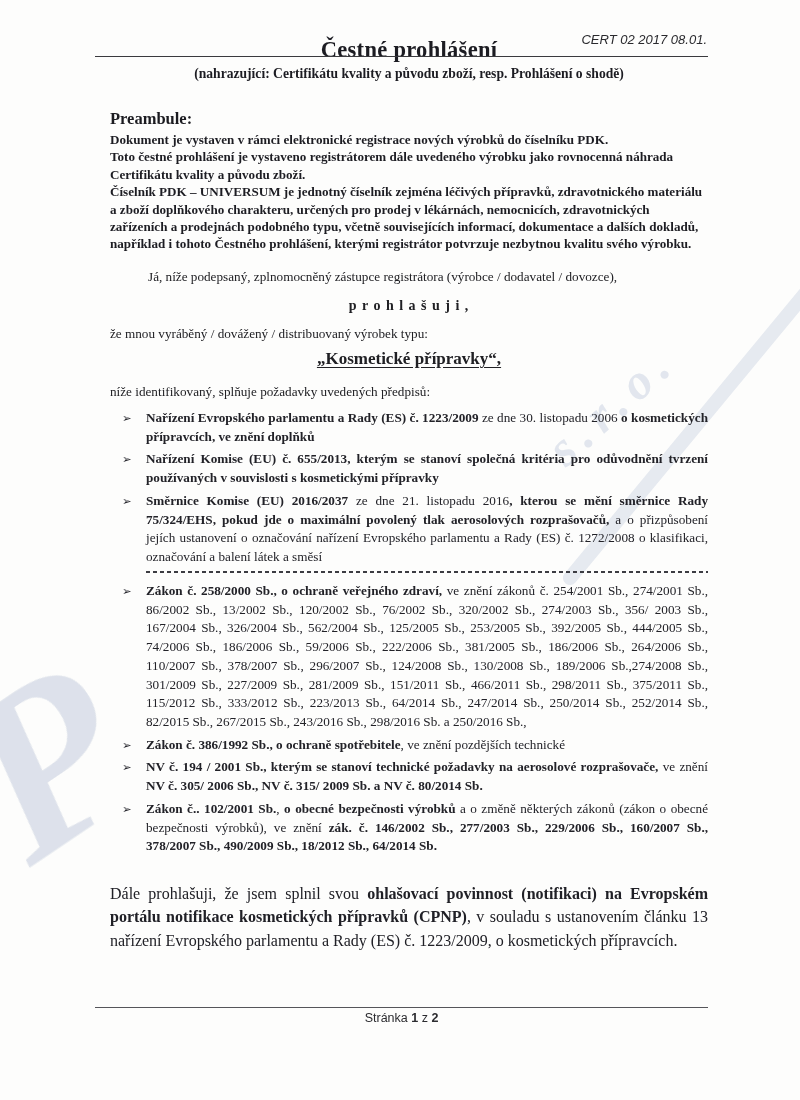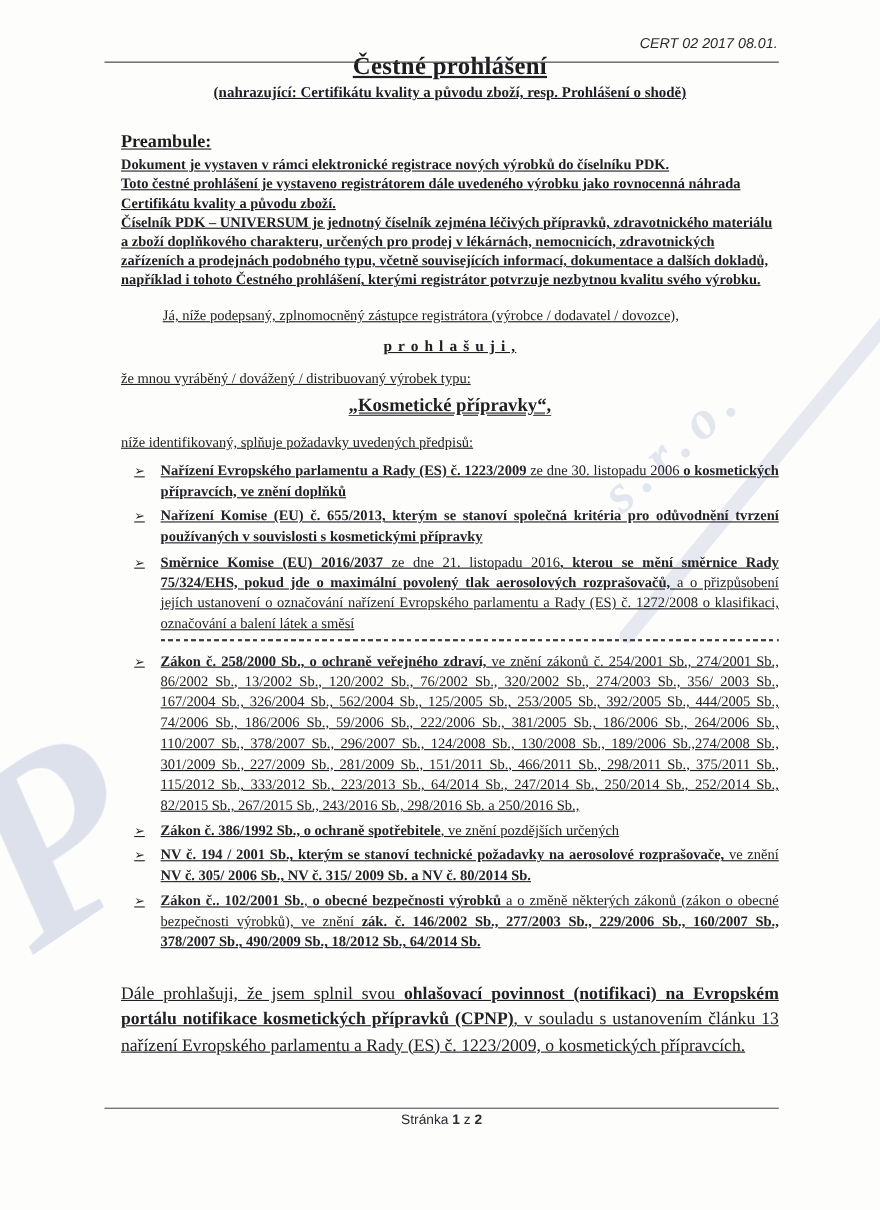--- a/index.html
+++ b/index.html
@@ -21,21 +21,21 @@
   .doc-ref {
     position:absolute; top:32px; right:93px;
     font-family:"Liberation Sans", sans-serif;
     font-style:italic; font-size:13px; color:#2a2a2e;
   }
   .header-rule {
     position:absolute; top:56px; left:95px; right:92px;
     border-top:1.6px solid #3a3a3e;
   }
 
-  .body-col { padding:47px 92px 0 110px;text-decoration:underline; }
+  .body-col { padding:37px 92px 0 110px; }
 
   h1.doc-title {
     margin:0; text-align:center;
     font-size:22.5px; font-weight:bold; letter-spacing:0.3px;
     color:#1c1c22;
   }
   .doc-subtitle {
     margin-top:3px; text-align:center;
     font-size:13.6px; font-weight:bold; color:#1c1c22;
   }
@@ -149,21 +149,21 @@
 
       <div class="dashes"></div>
 
       <ul class="regs">
         <li>
           <span class="mk">➢</span>
           <span class="bt"><span class="b">Zákon č. 258/2000 Sb., o ochraně veřejného zdraví,</span><span> ve znění zákonů č. 254/2001 Sb., 274/2001 Sb., 86/2002 Sb., 13/2002 Sb., 120/2002 Sb., 76/2002 Sb., 320/2002 Sb., 274/2003 Sb., 356/ 2003 Sb., 167/2004 Sb., 326/2004 Sb., 562/2004 Sb., 125/2005 Sb., 253/2005 Sb., 392/2005 Sb., 444/2005 Sb., 74/2006 Sb., 186/2006 Sb., 59/2006 Sb., 222/2006 Sb., 381/2005 Sb., 186/2006 Sb., 264/2006 Sb., 110/2007 Sb., 378/2007 Sb., 296/2007 Sb., 124/2008 Sb., 130/2008 Sb., 189/2006 Sb.,274/2008 Sb., 301/2009 Sb., 227/2009 Sb., 281/2009 Sb., 151/2011 Sb., 466/2011 Sb., 298/2011 Sb., 375/2011 Sb., 115/2012 Sb., 333/2012 Sb., 223/2013 Sb., 64/2014 Sb., 247/2014 Sb., 250/2014 Sb., 252/2014 Sb., 82/2015 Sb., 267/2015 Sb., 243/2016 Sb., 298/2016 Sb. a 250/2016 Sb.,</span></span>
         </li>
         <li>
           <span class="mk">➢</span>
-          <span class="bt"><span class="b">Zákon č. 386/1992 Sb., o ochraně spotřebitele</span><span>, ve znění pozdějších určených</span></span>
+          <span class="bt"><span class="b">Zákon č. 386/1992 Sb., o ochraně spotřebitele</span><span>, ve znění pozdějších technické</span></span>
         </li>
         <li>
           <span class="mk">➢</span>
           <span class="bt"><span class="b">NV č. 194 / 2001 Sb., kterým se stanoví technické požadavky na aerosolové rozprašovače, </span><span>ve znění </span><span class="b">NV č. 305/ 2006 Sb., NV č. 315/ 2009 Sb. a NV č. 80/2014 Sb.</span></span>
         </li>
         <li>
           <span class="mk">➢</span>
           <span class="bt"><span class="b">Zákon č.. 102/2001 Sb.</span><span>, </span><span class="b">o obecné bezpečnosti výrobků</span><span> a o změně některých zákonů (zákon o obecné bezpečnosti výrobků), ve znění </span><span class="b">zák. č. 146/2002 Sb., 277/2003 Sb., 229/2006 Sb., 160/2007 Sb., 378/2007 Sb., 490/2009 Sb., 18/2012 Sb., 64/2014 Sb.</span></span>
         </li>
       </ul>

